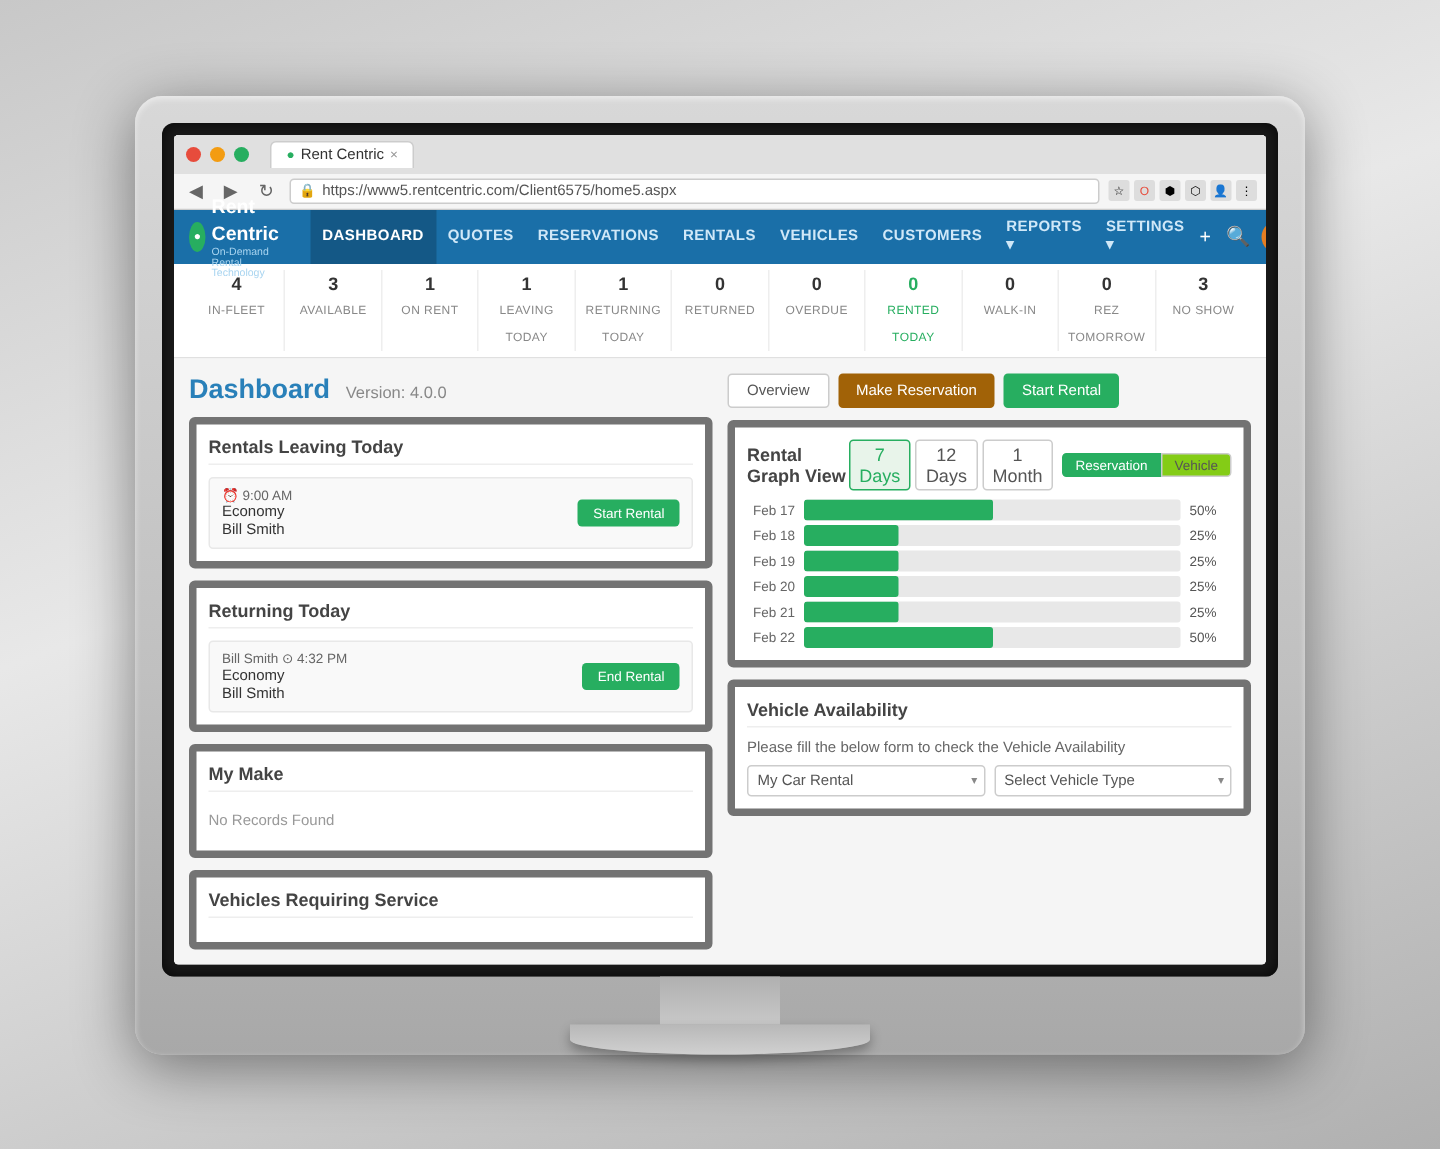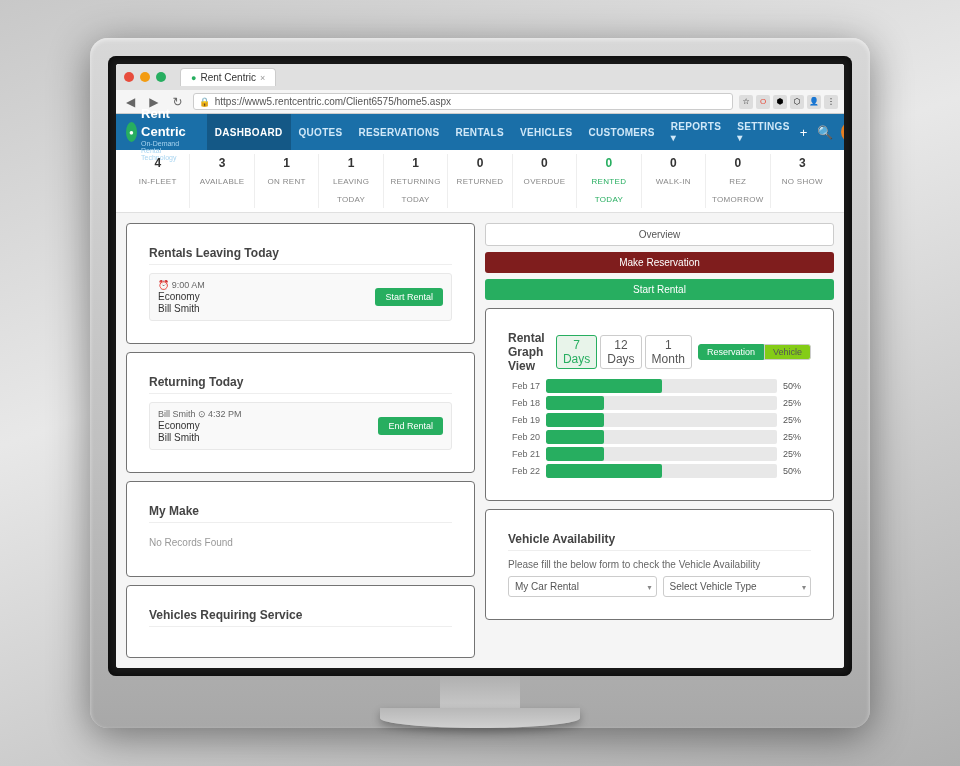--- a/index.html
+++ b/index.html
@@ -256,44 +256,44 @@
     .btn-overview {
       background: #fff;
       border: 1px solid #ccc;
       color: #555;
       font-size: 10px;
       padding: 5px 12px;
       border-radius: 3px;
       cursor: pointer;
     }
     .btn-make-reservation {
-      background: #7f1d1d;
+      background: #a16207;
       border: none;
       color: #fff;
       font-size: 10px;
       padding: 5px 12px;
       border-radius: 3px;
       cursor: pointer;
     }
     .btn-start-rental-top {
       background: #27ae60;
       border: none;
       color: #fff;
       font-size: 10px;
       padding: 5px 12px;
       border-radius: 3px;
       cursor: pointer;
     }
 
     
     .section-card {
       background: #fff;
-      border: 1px solid #737373;
+      border: 5px solid #737373;
       border-radius: 4px;
-      padding: 22px;
+      padding: 8px;
     }
     .section-title {
       font-size: 12px;
       font-weight: bold;
       color: #444;
       margin-bottom: 8px;
       border-bottom: 1px solid #eee;
       padding-bottom: 4px;
     }
 
@@ -541,20 +541,26 @@
         <div class="stat-item">
           <span class="stat-num">3</span>
           <span class="stat-label">NO SHOW</span>
         </div>
       </div>
 
       <div class="main-content">
 
         <div class="left-panel">
 
+          <div style="display:flex;align-items:flex-start;justify-content:space-between;">
+            <div>
+              <span class="dashboard-title">Dashboard</span>
+              <span class="dashboard-version" style="margin-left:6px;">Version: 4.0.0</span>
+            </div>
+          </div>
 
           <div class="section-card">
             <div class="section-title">Rentals Leaving Today</div>
             <div class="rental-item">
               <div class="rental-info">
                 <span class="rental-time">
                   <span>⏰</span>
                   <span> 9:00 AM</span>
                 </span>
                 <span class="rental-vehicle">Economy</span>
@@ -582,21 +588,21 @@
           </div>
 
           <div class="section-card">
             <div class="section-title">Vehicles Requiring Service</div>
           </div>
 
         </div>
 
         <div class="right-panel">
 
-          <div class="header-buttons" style="flex-direction:column;">
+          <div class="header-buttons" style="">
             <button class="btn-overview">Overview</button>
             <button class="btn-make-reservation">Make Reservation</button>
             <button class="btn-start-rental-top">Start Rental</button>
           </div>
 
           <div class="section-card">
             <div class="graph-header">
               <span class="graph-title">Rental Graph View</span>
               <div class="graph-time-and-type">
                 <div class="graph-time-btns">

